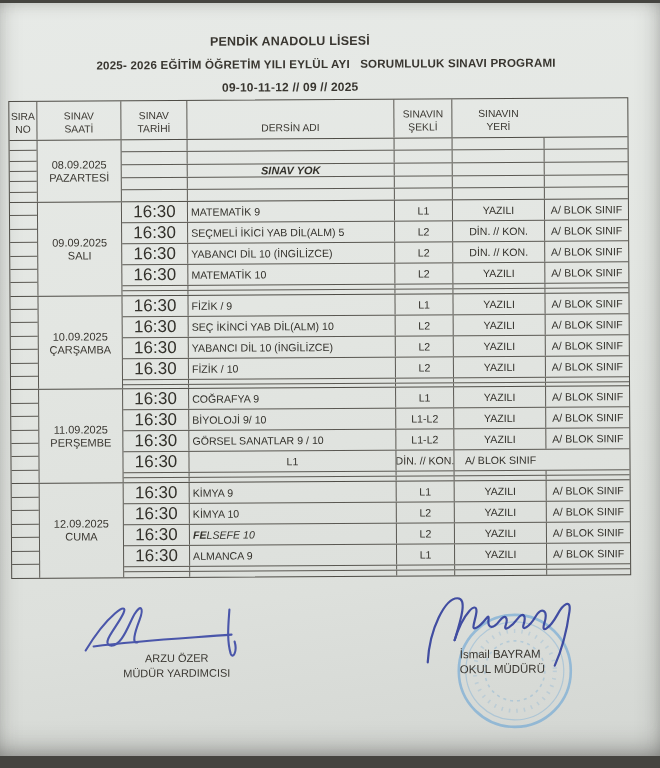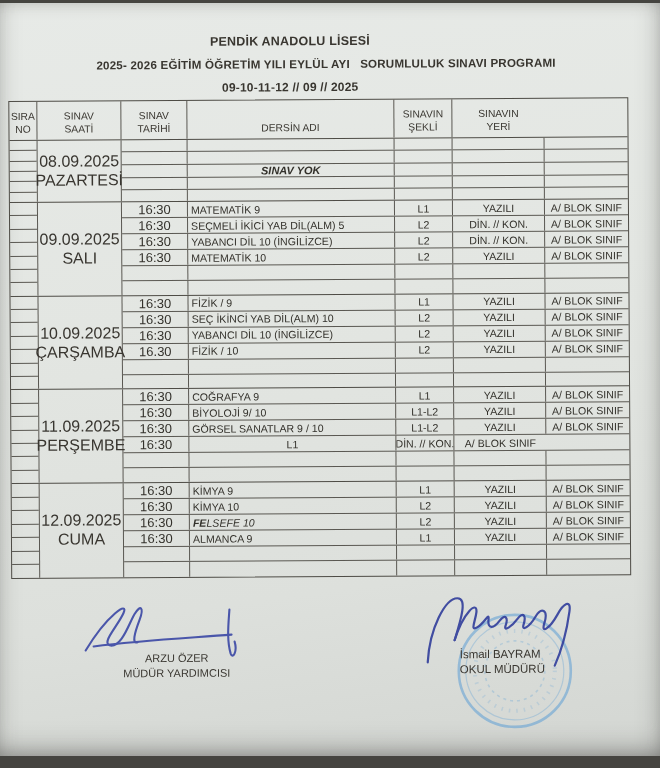--- a/index.html
+++ b/index.html
@@ -48,29 +48,29 @@
   .th.th-grup span:first-child{border-bottom:1px solid var(--ln);}
 
   .block{display:grid;grid-template-columns:28px 84px 1fr;
     border-bottom:1.4px solid #4e4c46;box-sizing:border-box;height:93.7px;}
   .block.small{height:62px;}
   .block:last-child{border-bottom:none;}
   .sira-col{border-right:1px solid var(--ln);display:flex;flex-direction:column;box-sizing:border-box;}
   .sira-cell{flex:1;border-bottom:1px solid var(--ln);}
   .sira-cell:last-child{border-bottom:none;}
   .tarih-col{border-right:1px solid var(--ln);display:flex;flex-direction:column;
-    align-items:center;justify-content:center;gap:1px;font-size:16px;color:#393630;box-sizing:border-box;}
+    align-items:center;justify-content:center;gap:1px;font-size:11px;color:#393630;box-sizing:border-box;}
   .rows-col{display:flex;flex-direction:column;}
   .exrow{flex:1;display:grid;grid-template-columns:66px 207px 58px 92px 1fr;
     border-bottom:1px solid var(--ln);box-sizing:border-box;font-size:10.6px;}
   .exrow:last-child{border-bottom:none;}
   .cell{border-right:1px solid var(--ln);display:flex;align-items:center;
     padding:0 3px;box-sizing:border-box;overflow:hidden;white-space:nowrap;color:#33312b;}
   .cell:last-child{border-right:none;}
-  .c-saat{justify-content:center;font-size:13px;}
+  .c-saat{justify-content:center;font-size:17px;}
   .c-grup,.c-sekil,.c-yer{justify-content:center;}
   .c-ders.note{justify-content:center;font-weight:700;font-style:italic;font-size:11px;}
   .c-ders.italic{font-style:italic;}
 
   
   .sig{position:absolute;text-align:center;color:#3a3731;}
   .sig-left{left:70px;top:594px;width:210px;}
   .sig-right{left:420px;top:586px;width:210px;text-align:left;}
   .sig .scribble{display:block;}
   .sig-name{font-size:11px;margin-top:-14px;}

